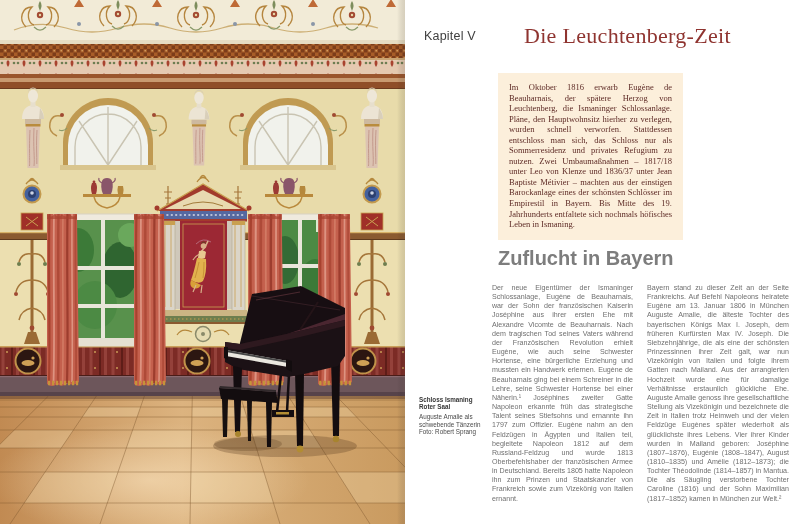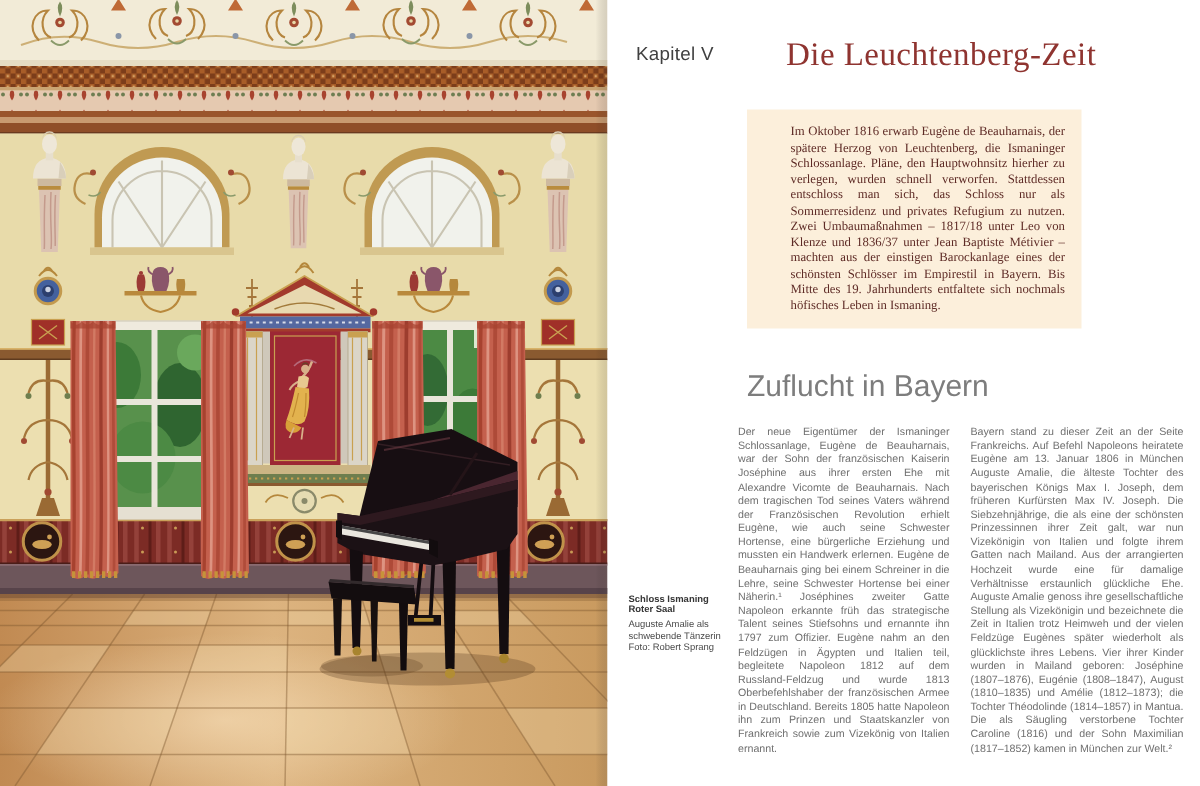--- a/index.html
+++ b/index.html
@@ -5,24 +5,24 @@
   html,body{margin:0;padding:0;background:#ffffff;}
   .spread{position:relative;width:800px;height:524px;background:#ffffff;overflow:hidden;
           font-family:"Liberation Sans",sans-serif;}
   .photo{position:absolute;left:0;top:0;width:405px;height:524px;display:block;}
   .caption{position:absolute;left:419px;top:396px;width:78px;font-size:6.3px;line-height:7.2px;color:#4a4a4a;}
   .caption .cap-bold{font-weight:bold;color:#353535;}
   .caption .cap-gap{height:3px;}
   .kapitel{position:absolute;left:424px;top:29px;font-size:12.5px;color:#404040;letter-spacing:.2px;}
   .title{position:absolute;left:524px;top:24px;margin:0;font-family:"Liberation Serif",serif;
          font-weight:normal;font-size:22px;line-height:24px;color:#8f3430;letter-spacing:.3px;}
-  .intro{position:absolute;left:498px;top:73px;width:223px;box-sizing:border-box;
-         background:#fcefdb;padding:9px 11px 10px 29px;font-family:"Liberation Serif",serif;
+  .intro{position:absolute;left:498px;top:73px;width:185px;box-sizing:border-box;
+         background:#fcefdb;padding:9px 11px 10px 11px;font-family:"Liberation Serif",serif;
          font-size:8.5px;line-height:10.55px;color:#5e2b26;text-align:justify;}
-  .heading{position:absolute;left:498px;top:247px;margin:0;font-weight:normal;
+  .heading{position:absolute;left:498px;top:247px;margin:0;font-weight:bold;
            font-size:20px;color:#7d7d7d;}
   .col{position:absolute;top:284px;font-size:7.1px;line-height:9.15px;color:#6f6f6f;
        text-align:justify;hyphens:auto;}
   .col1{left:492px;width:141px;}
   .col2{left:647px;width:142px;}
   .pagenum{position:absolute;left:757px;top:494px;font-size:8px;color:#8a8a8a;padding-left:48px;}
 </style>
 </head>
 <body>
 

